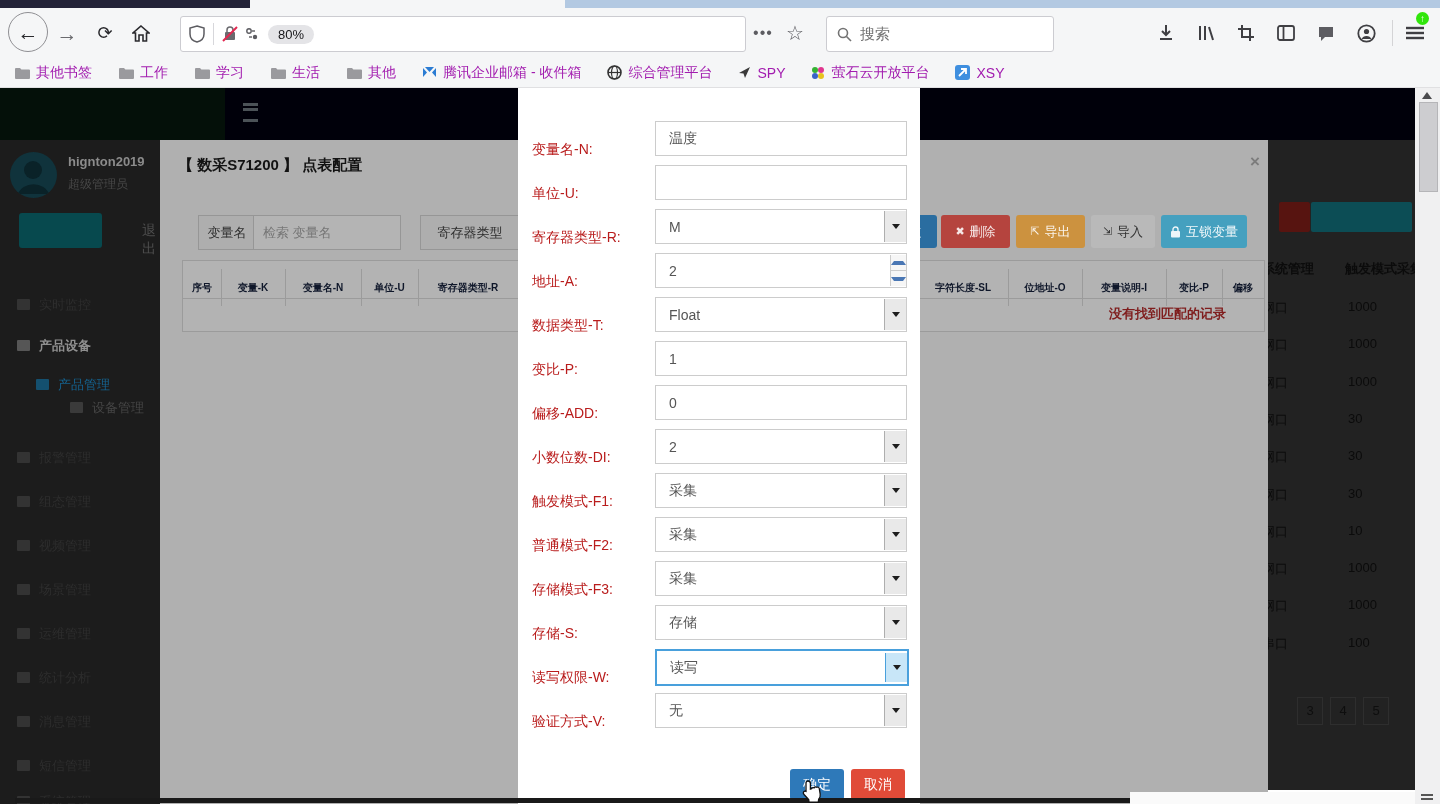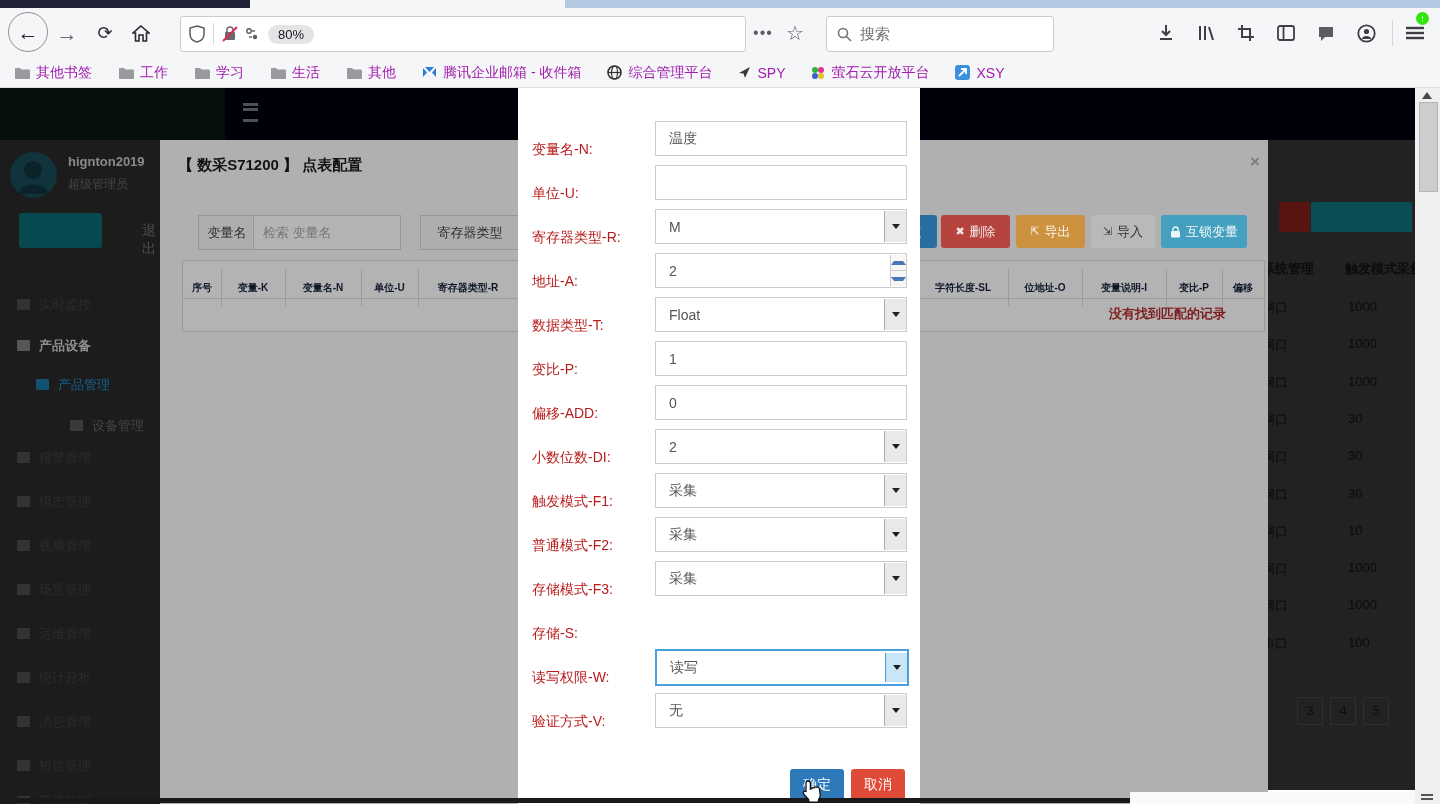--- a/index.html
+++ b/index.html
@@ -282,21 +282,21 @@
       </svg>
   </div>
   <div class="uname">hignton2019</div>
   <div class="urole">超级管理员</div>
   <div class="tealbtn"></div>
   <div class="logout">退出</div>
   <div id="menu">
       <div class="mitem" style="left: 17px; top: 156px;"><span class="mico"></span><span style="color: rgb(45, 45, 45);">实时监控</span></div>
       <div class="mitem" style="left: 17px; top: 197px;"><span class="mico" style="background: rgb(86, 86, 86);"></span><span style="color: rgb(143, 143, 143); font-weight: bold;">产品设备</span></div>
       <div class="mitem" style="left: 36px; top: 236px;"><span class="mico" style="background: rgb(20, 80, 111);"></span><span style="color: rgb(21, 98, 143);">产品管理</span></div>
-      <div class="mitem" style="left: 36px; top: 277px; padding-left: 34px;"><span class="mico" style="background: rgb(58, 58, 58);"></span><span style="color: rgb(69, 69, 69);">设备管理</span></div>
+      <div class="mitem" style="left: 36px; top: 259px; padding-left: 34px;"><span class="mico" style="background: rgb(58, 58, 58);"></span><span style="color: rgb(69, 69, 69);">设备管理</span></div>
       <div class="mitem" style="left: 17px; top: 309px;"><span class="mico"></span><span style="color: rgb(45, 45, 45);">报警管理</span></div>
       <div class="mitem" style="left: 17px; top: 353px;"><span class="mico"></span><span style="color: rgb(45, 45, 45);">组态管理</span></div>
       <div class="mitem" style="left: 17px; top: 397px;"><span class="mico"></span><span style="color: rgb(45, 45, 45);">视频管理</span></div>
       <div class="mitem" style="left: 17px; top: 441px;"><span class="mico"></span><span style="color: rgb(45, 45, 45);">场景管理</span></div>
       <div class="mitem" style="left: 17px; top: 485px;"><span class="mico"></span><span style="color: rgb(45, 45, 45);">运维管理</span></div>
       <div class="mitem" style="left: 17px; top: 529px;"><span class="mico"></span><span style="color: rgb(45, 45, 45);">统计分析</span></div>
       <div class="mitem" style="left: 17px; top: 573px;"><span class="mico"></span><span style="color: rgb(45, 45, 45);">消息管理</span></div>
       <div class="mitem" style="left: 17px; top: 617px;"><span class="mico"></span><span style="color: rgb(45, 45, 45);">短信管理</span></div>
       <div class="mitem" style="left: 17px; top: 653px;"><span class="mico"></span><span style="color: rgb(45, 45, 45);">系统管理</span></div>
     </div>
@@ -481,20 +481,26 @@
         <div class="mlabel">存储模式-F3:</div>
         <div class="mctrl">
           <div class="val">采集</div>
           <div class="selbtn">
             <div class="caret"></div>
           </div>
         </div>
       </div>
       <div class="mrow" style="top: 517px;">
         <div class="mlabel">存储-S:</div>
+        <div class="mctrl">
+          <div class="val">存储</div>
+          <div class="selbtn">
+            <div class="caret"></div>
+          </div>
+        </div>
       </div>
       <div class="mrow focus" style="top: 561px;">
         <div class="mlabel">读写权限-W:</div>
         <div class="mctrl">
           <div class="val">读写</div>
           <div class="selbtn">
             <div class="caret"></div>
           </div>
         </div>
       </div>

